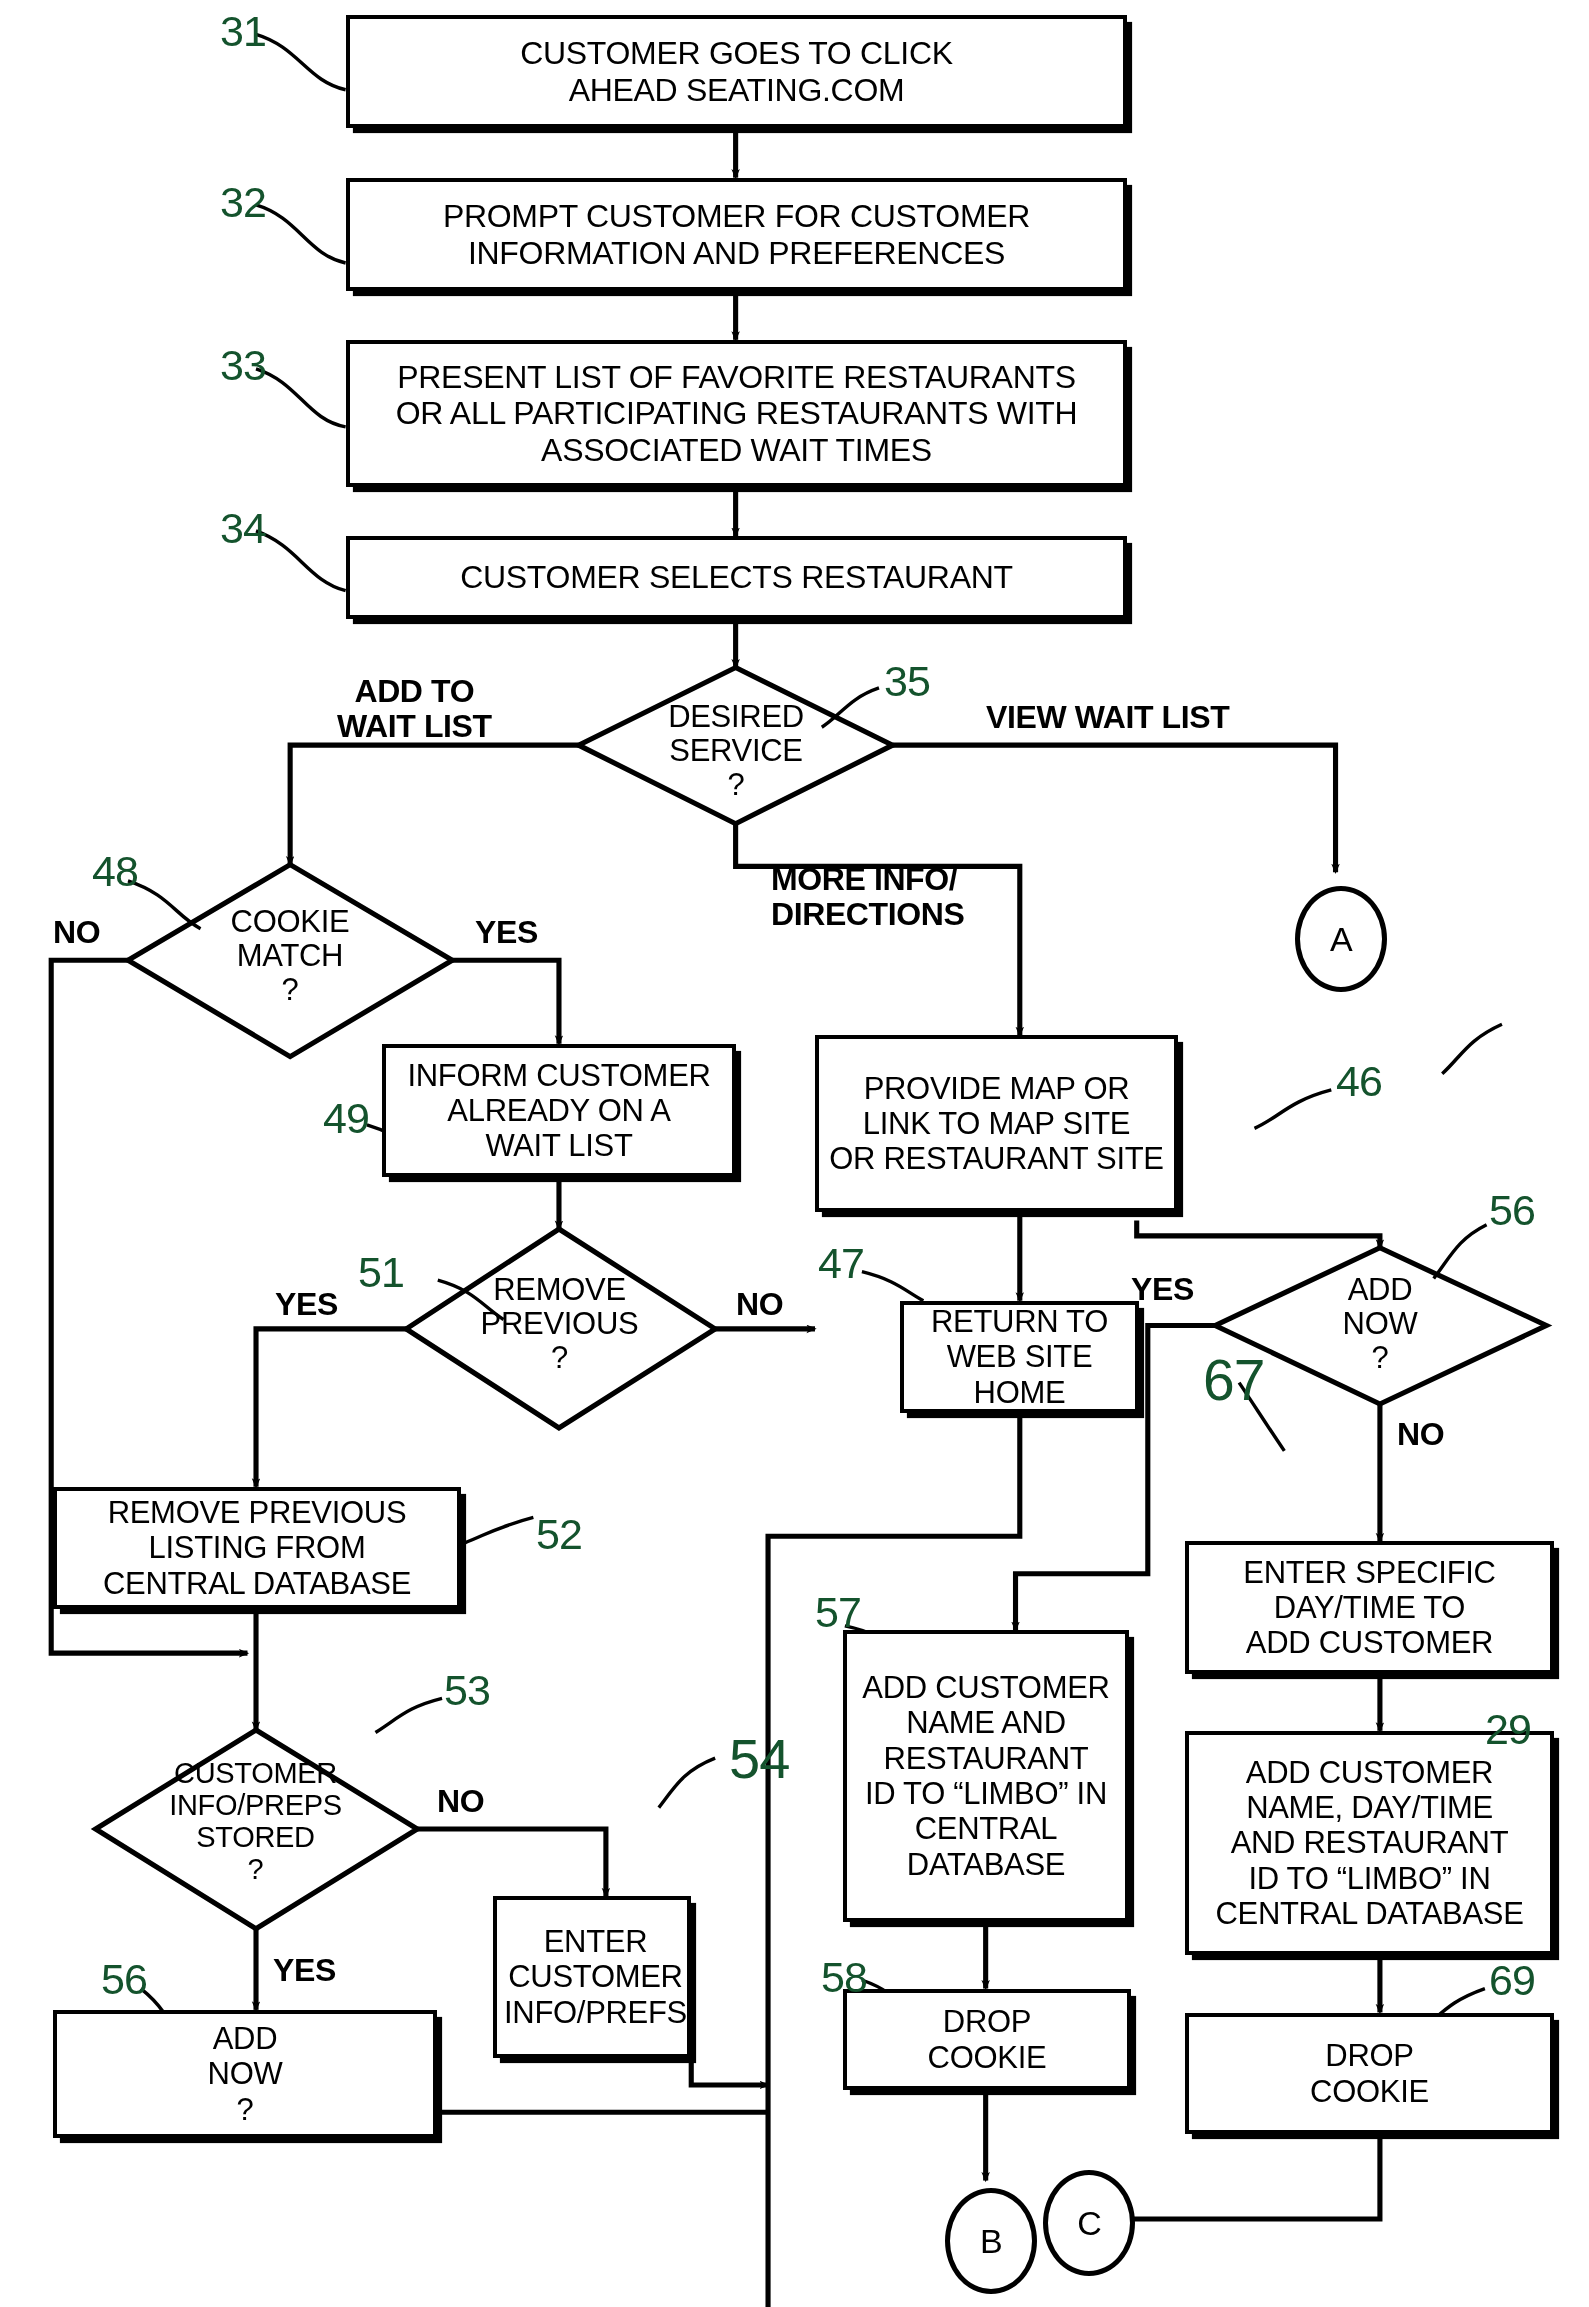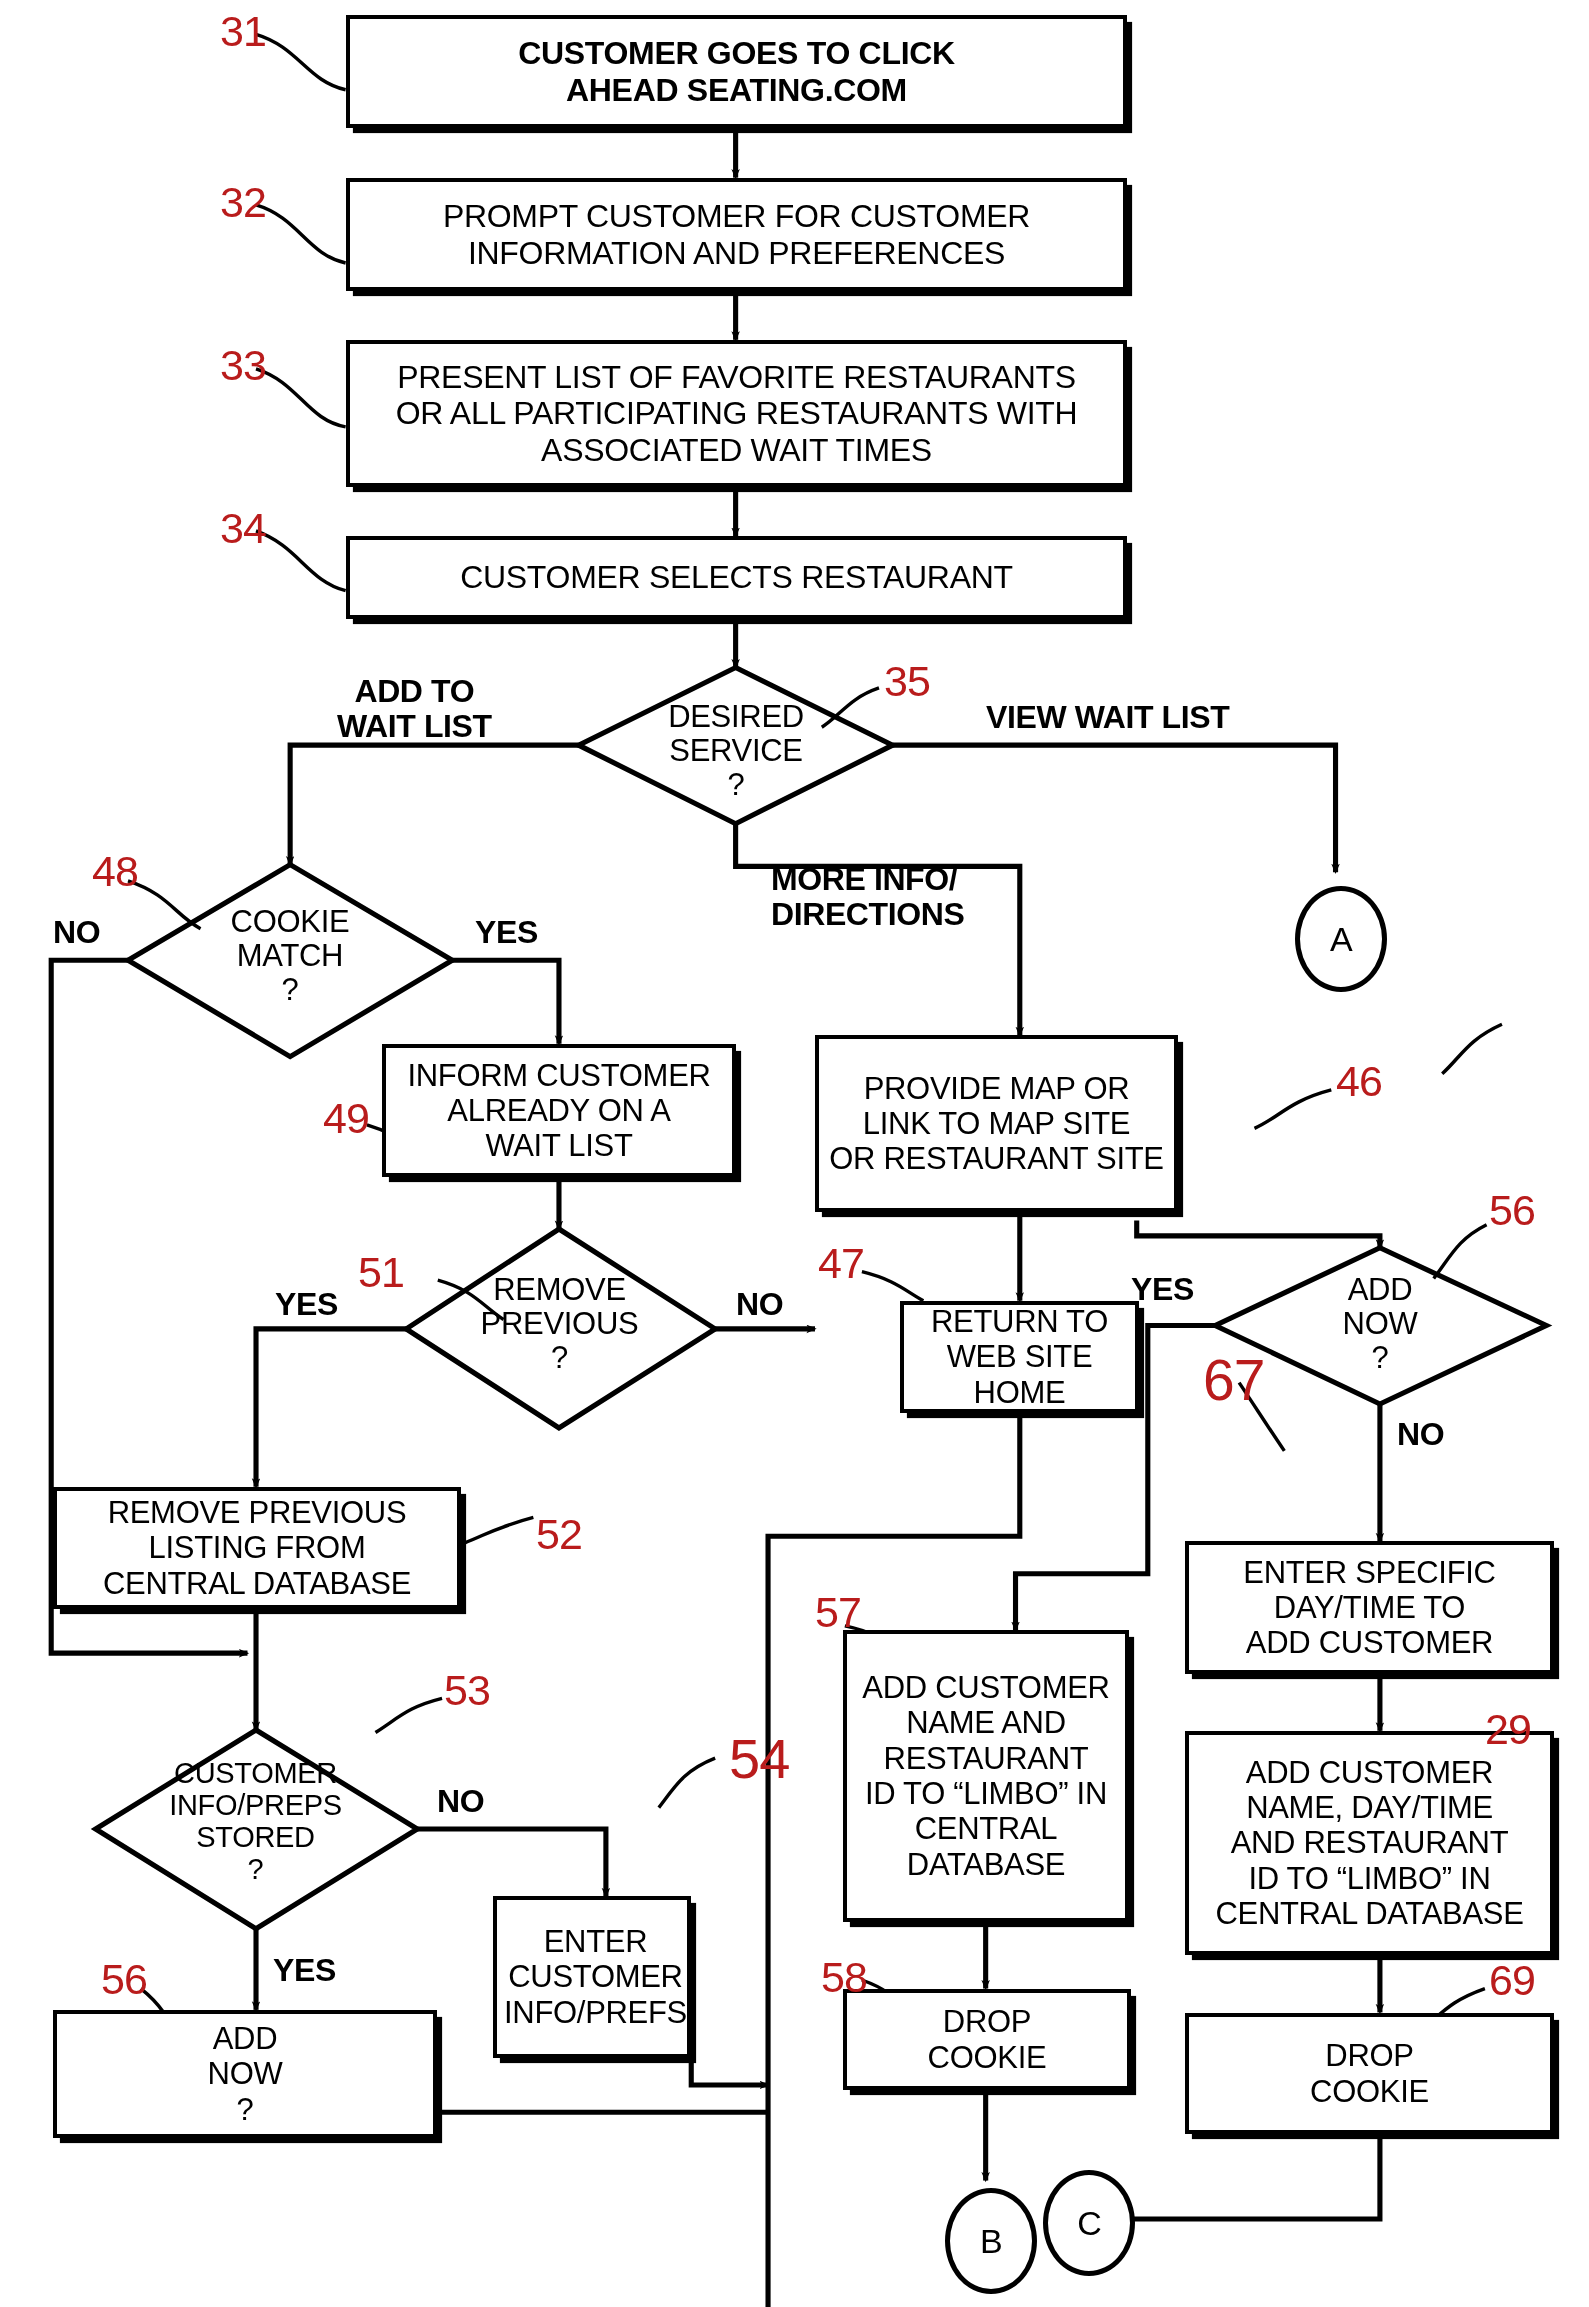--- a/index.html
+++ b/index.html
@@ -2,21 +2,21 @@
 <html style="font-size:13.7px"><head>
 <meta charset="utf-8">
 <style>
   html,body{margin:0;padding:0;background:#ffffff;}
   body{font-family:"Liberation Sans", sans-serif;}
   #stage{position:relative;width:1589px;height:2307px;background:#fff;overflow:hidden;}
   svg#wires{position:absolute;left:0;top:0;width:1589px;height:2307px;}
   .node{position:absolute;box-sizing:border-box;display:flex;align-items:center;justify-content:center;text-align:center;background:#fff;color:#000;}
   .box{border:4.3px solid #000;box-shadow:6px 6px 0 -0.9px #000;line-height:1.14;letter-spacing:-0.3px;}
   .lbl{position:absolute;color:#000;font-weight:bold;white-space:pre;line-height:1.1;letter-spacing:-0.4px;}
-  .ref{position:absolute;color:#b91c1c;font-weight:normal;white-space:pre;letter-spacing:-0.9px;}
+  .ref{position:absolute;color:#14532d;font-weight:normal;white-space:pre;letter-spacing:-0.9px;}
   .dtext{position:absolute;text-align:center;color:#000;line-height:1.1;letter-spacing:-0.3px;white-space:pre;}
   .conn{position:absolute;border:5.1px solid #000;border-radius:50%;background:#fff;display:flex;align-items:center;justify-content:center;}
   .conn span{font-size:34px;letter-spacing:-0.9px;}
 </style>
 </head>
 <body>
 
 <div id="stage">
 
   <svg id="wires" viewBox="0 0 1862 2703">
@@ -108,21 +108,21 @@
       <path d="M1742,1435 C1708,1452 1700,1472 1680,1498"></path>
       <path d="M1452,1620 C1472,1650 1486,1672 1505,1700"></path>
       <path d="M1760,1200 C1720,1218 1712,1238 1690,1258"></path>
       <path d="M1735,2040 C1700,2052 1688,2062 1672,2075"></path>
       <path d="M1740,2330 C1706,2342 1694,2354 1678,2368"></path>
       <path d="M990,1905 C1025,1912 1035,1922 1052,1938"></path>
       <path d="M1010,2320 C1038,2330 1048,2340 1058,2352"></path>
     </g>
   </svg>
 
-  <div class="node box" style="left:346px;top:15.4px;width:781px;height:113px;font-size:32px;font-weight:bold;">
+  <div class="node box" style="left:346px;top:15.4px;width:781px;height:113px;font-size:32px;">
     <span style="white-space:pre-line">CUSTOMER GOES TO CLICK
 AHEAD SEATING.COM</span>
   </div>
 
   <div class="node box" style="left:346px;top:178px;width:781px;height:113px;font-size:32px;">
     <span style="white-space:pre-line">PROMPT CUSTOMER FOR CUSTOMER
 INFORMATION AND PREFERENCES</span>
   </div>
 
   <div class="node box" style="left:346px;top:340px;width:781px;height:147px;font-size:32px;">

